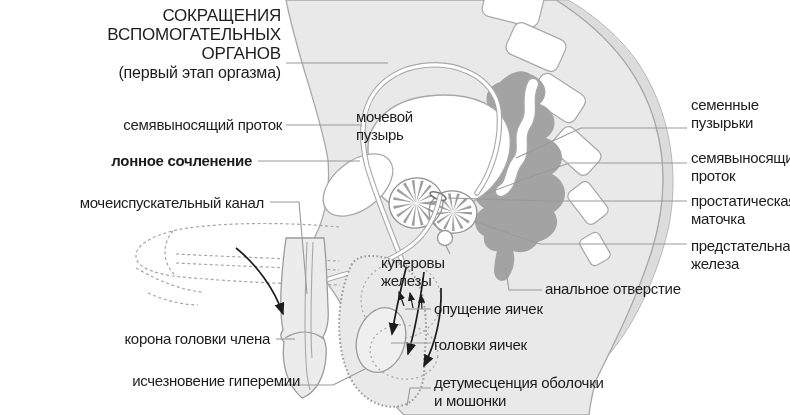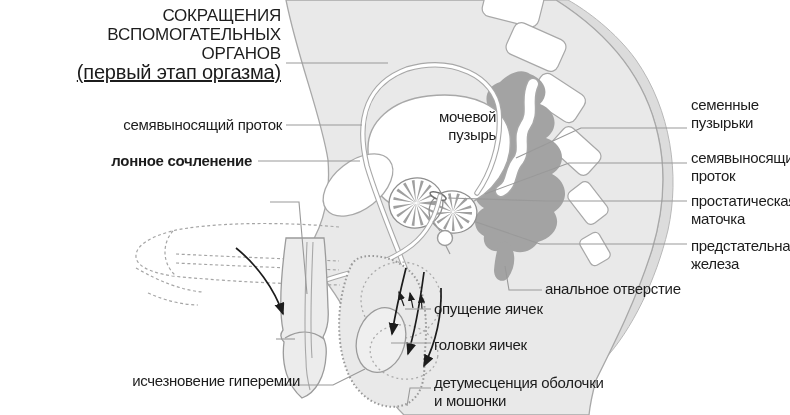--- a/index.html
+++ b/index.html
@@ -6,26 +6,26 @@
   #stage{
     position:relative;width:790px;height:415px;overflow:hidden;
     background:#fff;font-family:"Liberation Sans",sans-serif;color:#1c1c1c;margin-left:36px;
   }
   #art{position:absolute;left:0;top:0;}
   .lbl{
     position:absolute;font-size:15px;line-height:18px;letter-spacing:-0.3px;
     white-space:pre-line;color:#1c1c1c;
   }
   .lbl.right{text-align:right;}
-  .lbl.center{text-align:right;}
+  .lbl.center{text-align:left;}
   #title-block{
     position:absolute;left:5px;top:6px;width:240px;text-align:right;
   }
   #title-main{font-size:17px;line-height:19px;letter-spacing:-0.2px;white-space:pre-line;}
-  #title-sub{font-size:20px;line-height:19px;letter-spacing:-0.2px;text-decoration:underline;}
+  #title-sub{font-size:16px;line-height:19px;letter-spacing:-0.2px;}
   
   .lb-vasL{left:0;top:116px;width:246px;}
   .lb-pubic{left:0;top:152px;width:216px;font-weight:bold;}
   .lb-urethra{left:0;top:194px;width:228px;}
   .lb-corona{left:0;top:330px;width:234px;}
   .lb-hyper{left:0;top:372px;width:264px;}
   
   .lb-bladder{left:320px;top:108px;width:140px;}
   .lb-cowper{left:345px;top:254px;width:135px;}
   .lb-descent{left:398px;top:300px;width:170px;}
@@ -174,24 +174,28 @@
 
   <div id="title-block">
     <div id="title-main">СОКРАЩЕНИЯ
 ВСПОМОГАТЕЛЬНЫХ
 ОРГАНОВ</div>
     <div id="title-sub">(первый этап оргазма)</div>
   </div>
 
   <div class="lbl right lb-vasL">семявыносящий проток</div>
   <div class="lbl right lb-pubic">лонное сочленение</div>
+  <div class="lbl right lb-urethra">мочеиспускательный канал</div>
+  <div class="lbl right lb-corona">корона головки члена</div>
   <div class="lbl right lb-hyper">исчезновение гиперемии</div>
 
   <div class="lbl center lb-bladder">мочевой
 пузырь</div>
+  <div class="lbl center lb-cowper">куперовы
+железы</div>
   <div class="lbl lb-descent">опущение яичек</div>
   <div class="lbl lb-epi">головки яичек</div>
   <div class="lbl lb-anus">анальное отверстие</div>
   <div class="lbl lb-detum">детумесценция оболочки
 и мошонки</div>
 
   <div class="lbl lb-vasR">семявыносящий
 проток</div>
   <div class="lbl lb-seminal">семенные
 пузырьки</div>

